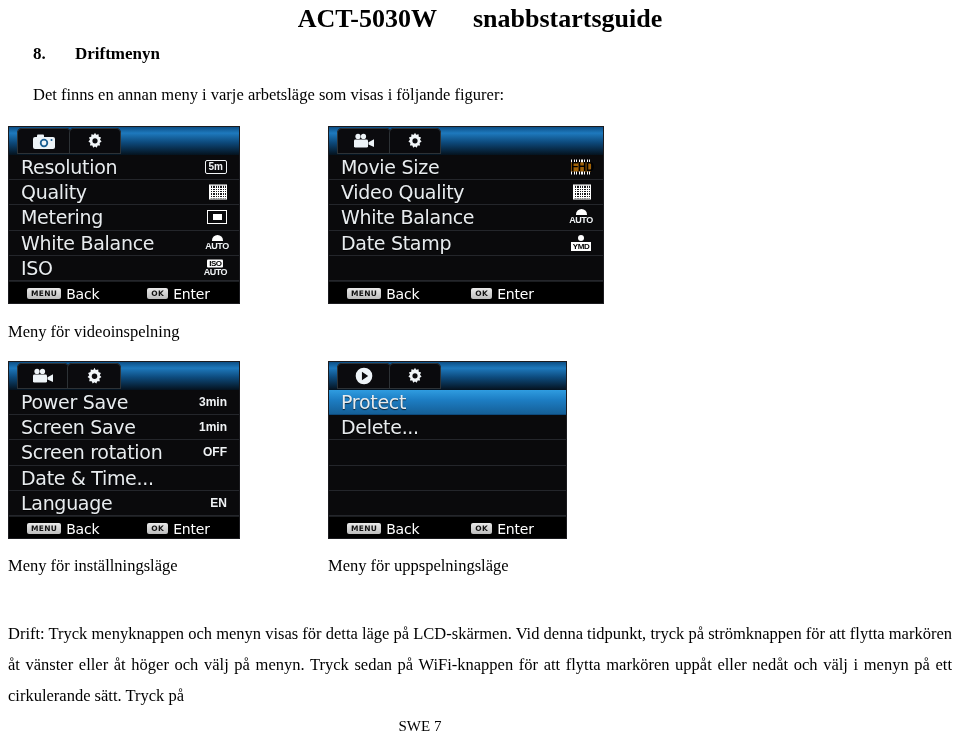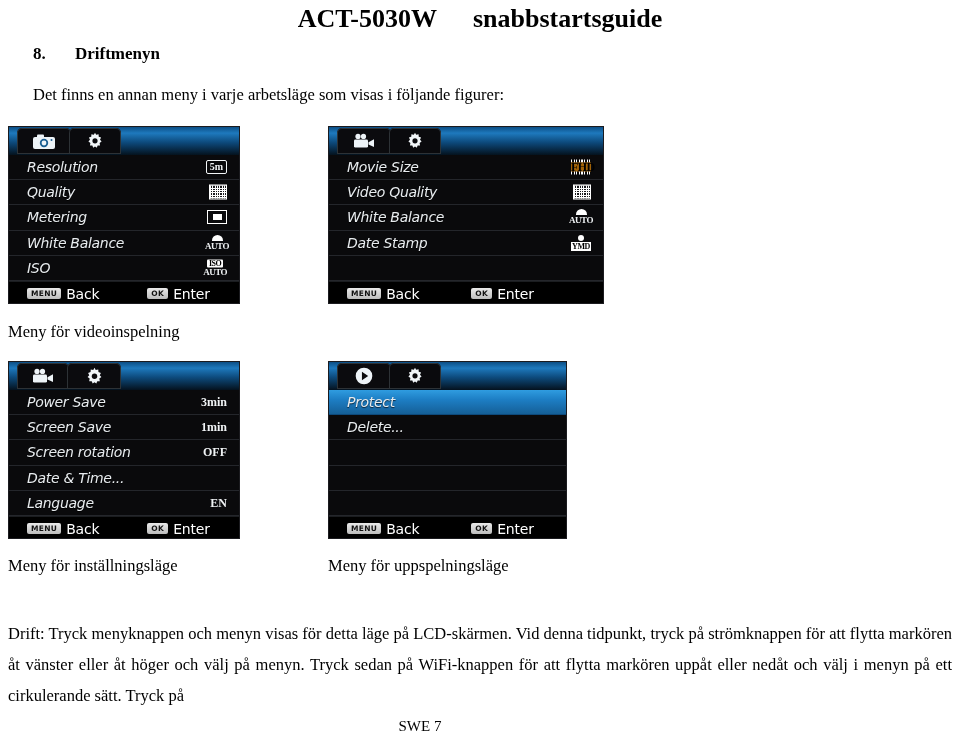--- a/index.html
+++ b/index.html
@@ -86,32 +86,31 @@
     position:relative;
     height:25.2px;
     border-bottom:1px solid #24262b;
     display:flex;align-items:center;
     box-sizing:border-box;
   }
   .row:last-child{border-bottom:1px solid #24262b;}
   .row .label{
     color:#e8ecef;
     font-family:"DejaVu Sans", sans-serif;
-    font-size:14px;
+    font-size:19px;
     letter-spacing:-0.3px;
-    padding-left:18px;
+    padding-left:12px;
     text-shadow:0 1px 0 #000;
     white-space:nowrap;
-    font-style:italic;
   }
   .row .value{
     position:absolute;right:12px;top:50%;
     transform:translateY(-50%);
     color:#f0f3f5;
-    font-family:Liberation Serif, serif;
+    font-family:Liberation Sans, sans-serif;
     font-size:12px;
     font-weight:bold;
     display:flex;align-items:center;
     line-height:1;
   }
   .row.sel{
     background:linear-gradient(to bottom,#2f9ce0 0%,#1d7ec4 40%,#155f97 100%);
     border-bottom:1px solid #0d4a7c;
   }
   .row.sel .label{text-shadow:0 1px 1px rgba(0,0,0,.7);}

